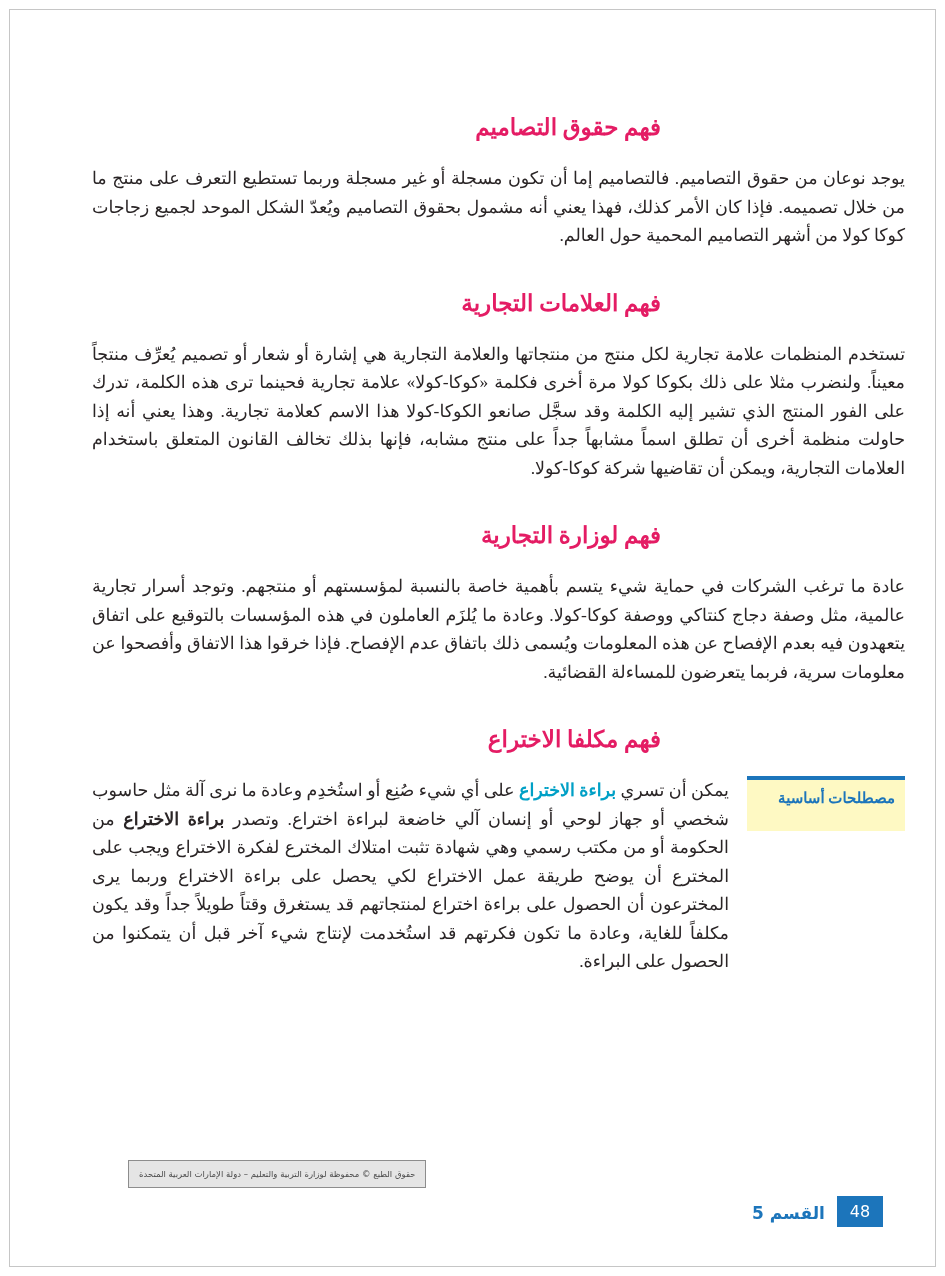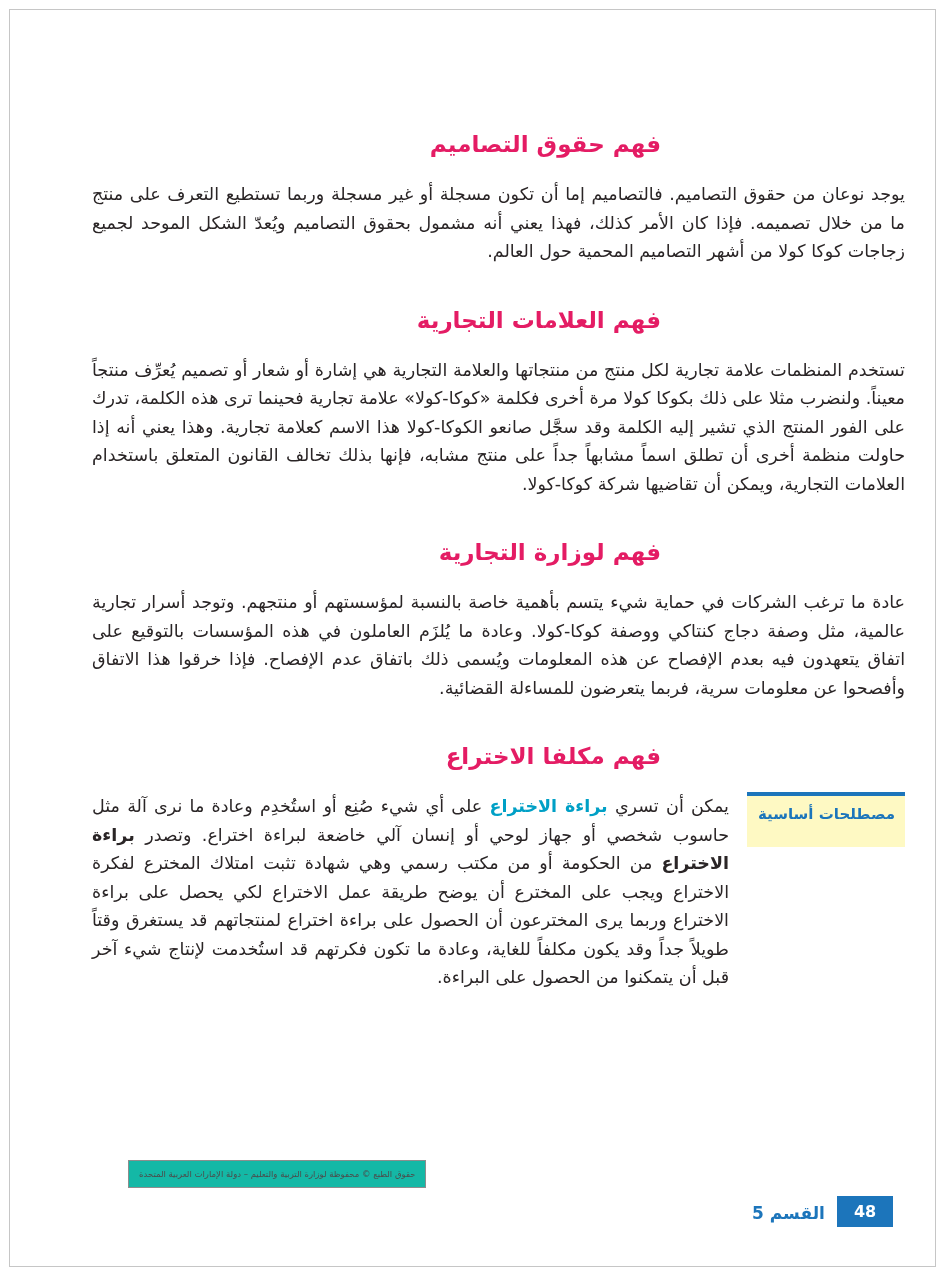--- a/index.html
+++ b/index.html
@@ -11,21 +11,21 @@
     direction:rtl;
     color:#2a2526;
     overflow:hidden;
   }
   .page-frame {
     position:absolute; inset:9px;
     border:1px solid #c6c6c6;
     pointer-events:none;
   }
   .content {
-    position:absolute; top:128px; right:40px; width:813px;
+    position:absolute; top:112px; right:40px; width:813px;font-family:Liberation Serif, serif;
   }
   .section + .section { margin-top:38px; }
   .section-heading {
     color:#e41c64;
     font-size:23px; line-height:32px; font-weight:bold;
     text-align:right;
     margin:0 244px 20px 0;
   }
   .body-text {
     font-size:17.5px; line-height:28.5px;
@@ -51,32 +51,32 @@
     color:#3c3c3c;
   }
   .term-name { font-weight:bold; color:#2a2526; }
   .copyright-box {
     position:absolute; top:1160px; left:128px;
     border:1px solid #8d8d8d;
     padding:8px 10px;
     font-size:8.5px; color:#4c4c4c;
     white-space:nowrap;
     direction:rtl;
-    background:#14b8a6;
+    background:#e5e5e5;
   }
   .section-label {
     position:absolute; top:1203px; left:752px;
     color:#1c75bb; font-size:17px; font-weight:bold;
     direction:rtl;
   }
   .page-number-box {
     position:absolute; top:1196px; left:837px;
-    width:56px; height:31px;
+    width:46px; height:31px;
     background:#1c75bb; color:#ffffff;
-    font-size:16px; font-weight:bold;
+    font-size:16px; font-weight:normal;
     display:flex; align-items:center; justify-content:center;
   }
 </style>
 </head>
 <body>
 
 <div class="page-frame"></div>
 
 <main class="content">
 

